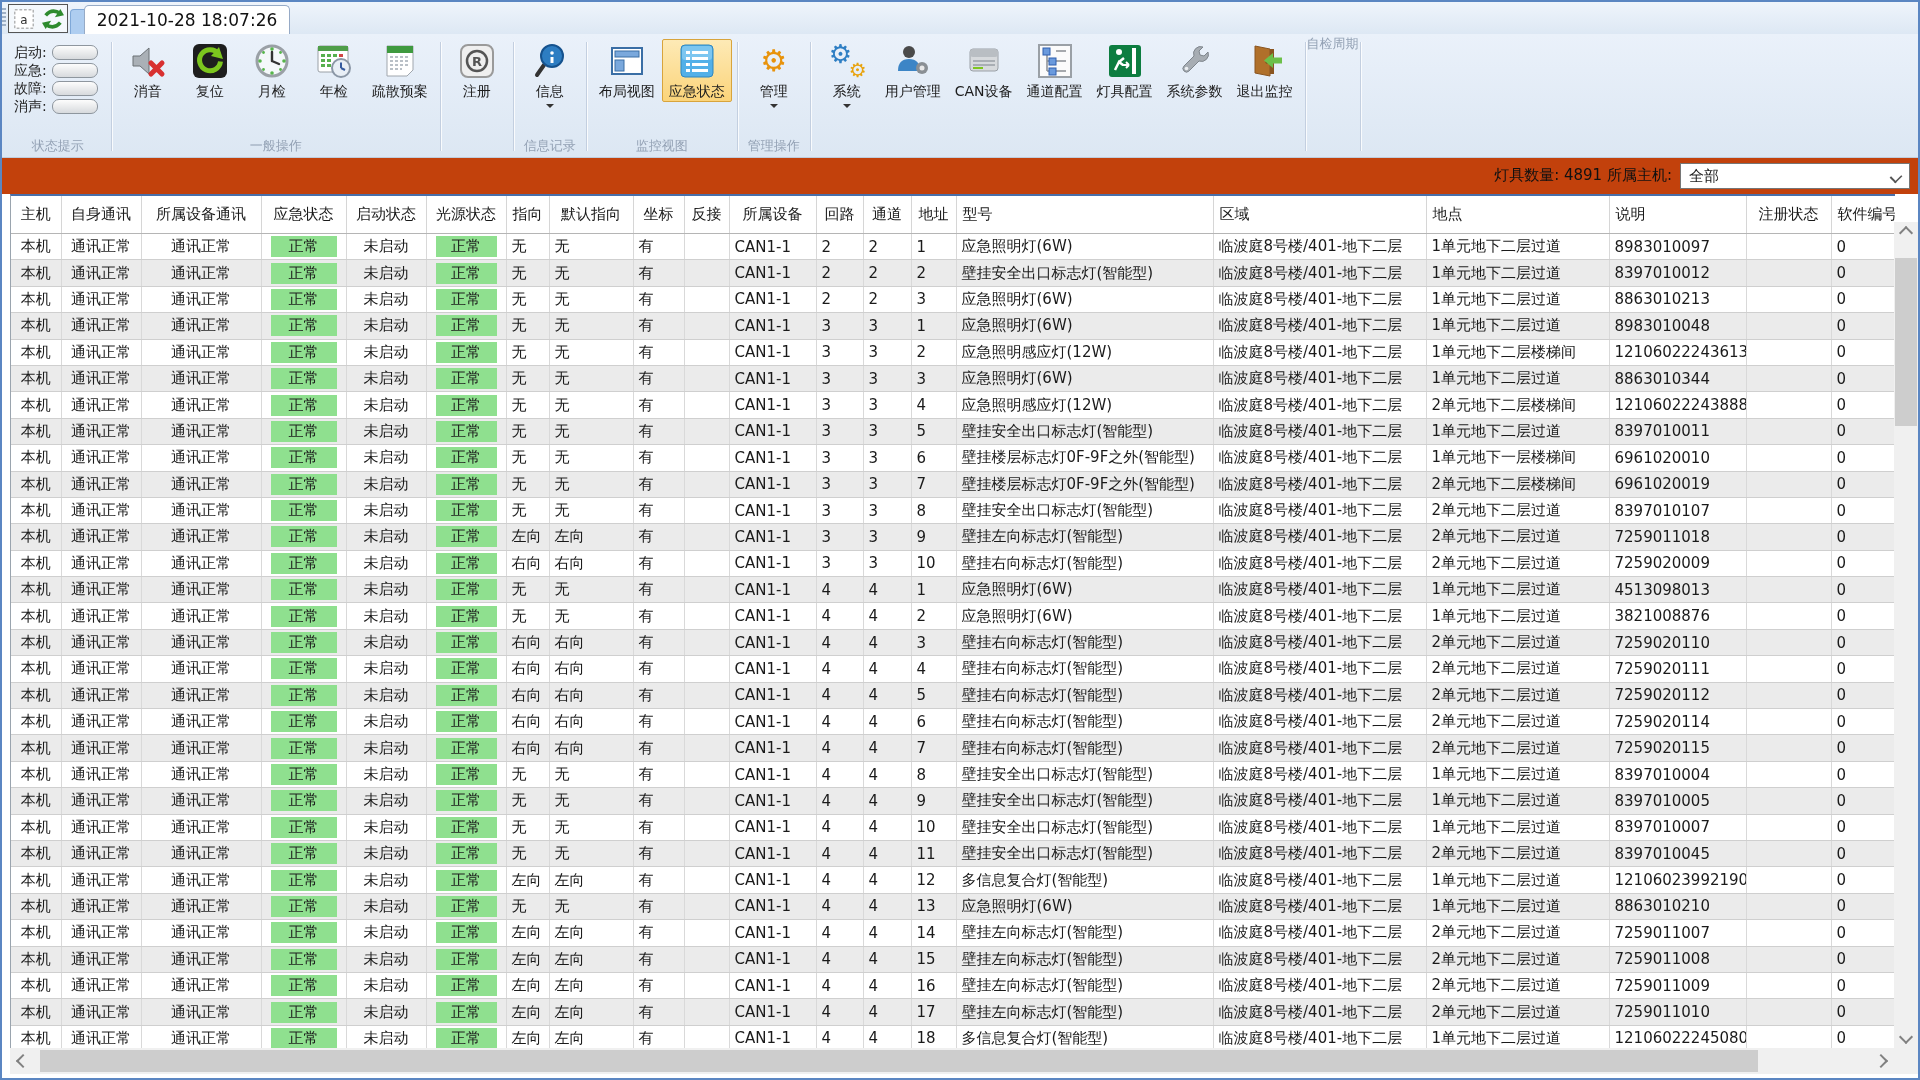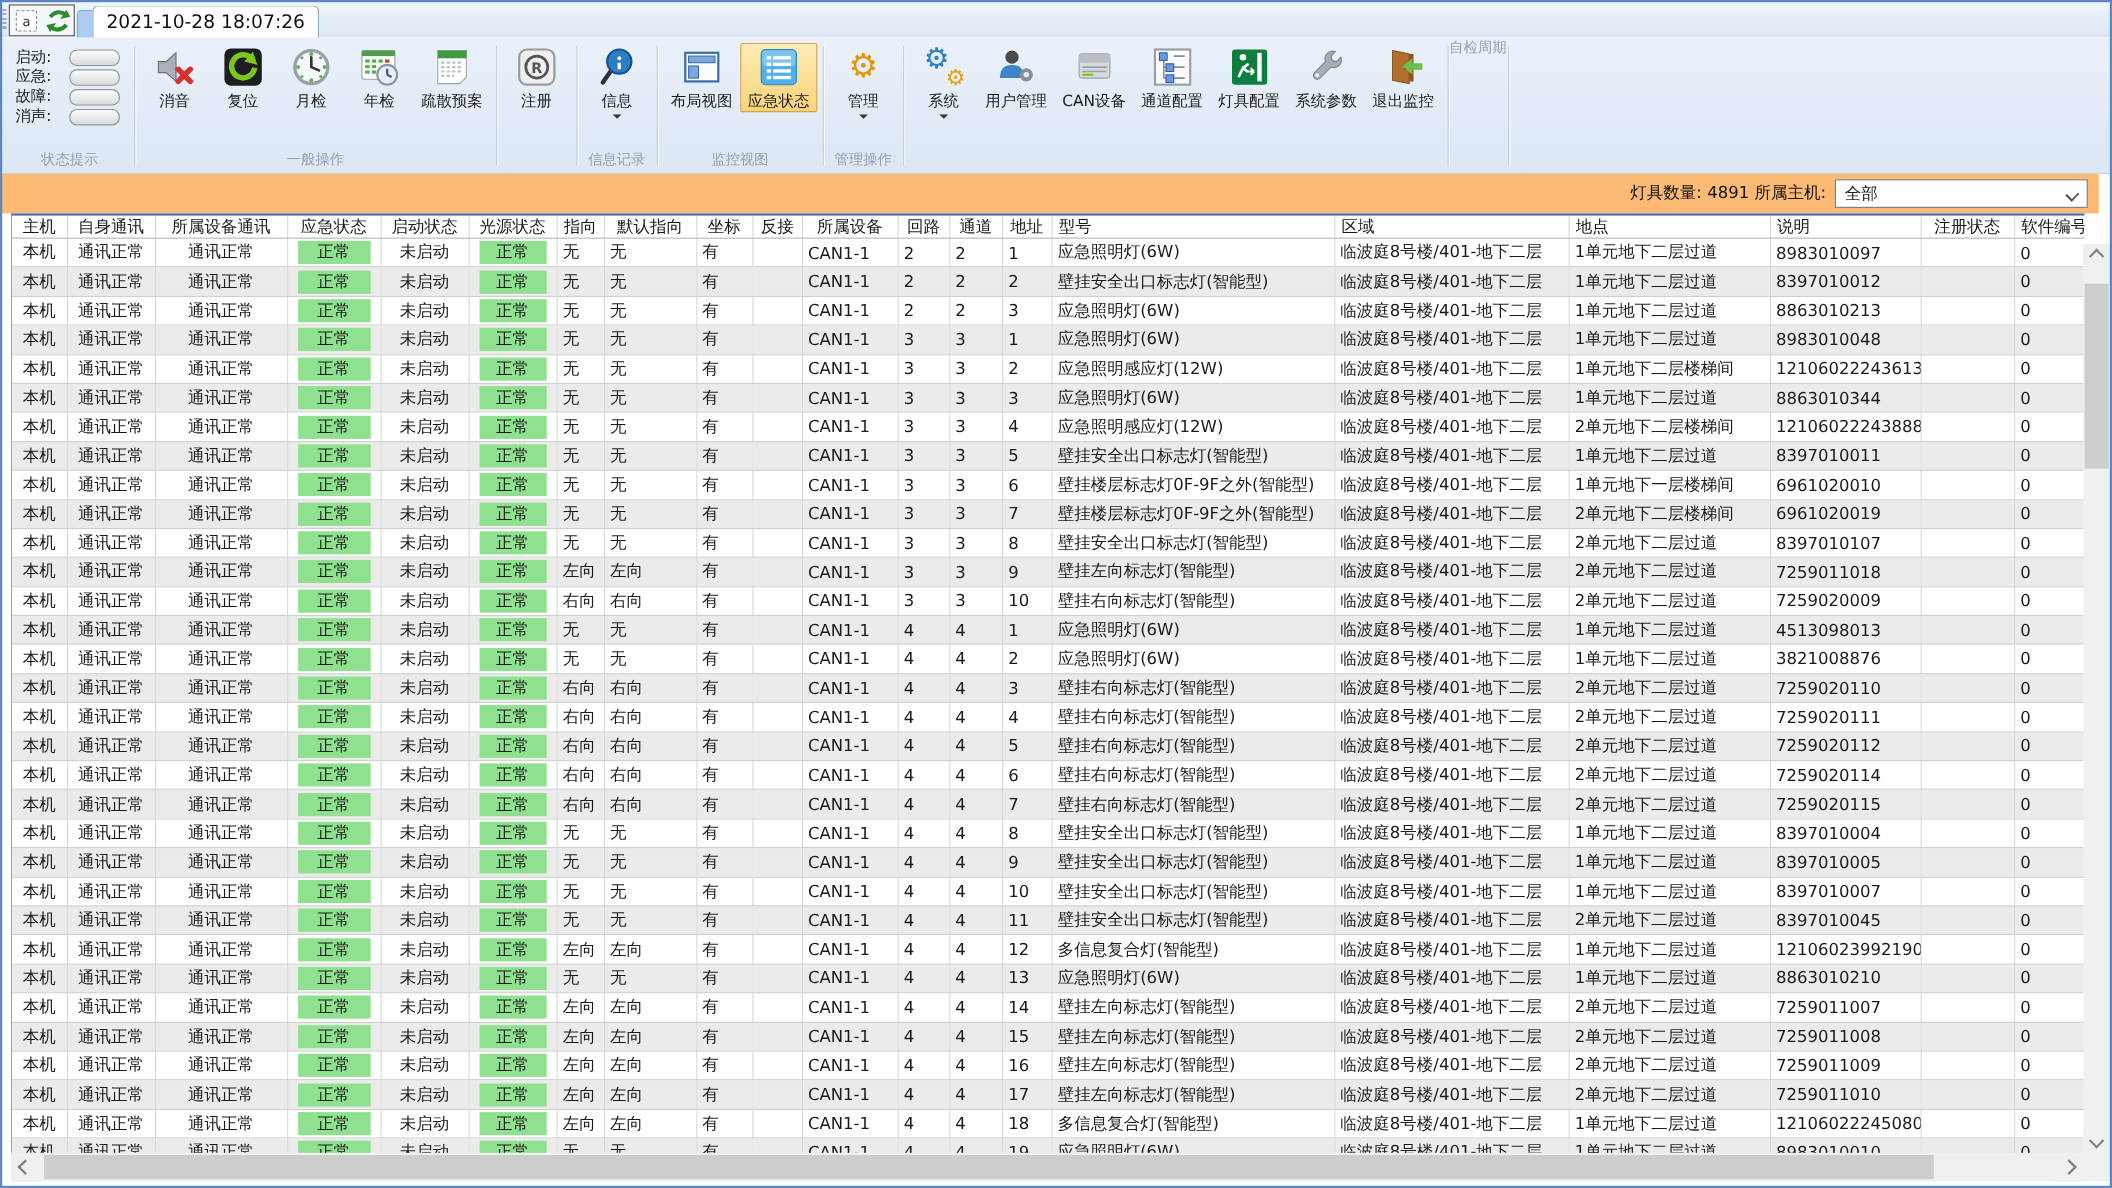--- a/index.html
+++ b/index.html
@@ -30,43 +30,43 @@
   .rgroup .glabel{height:19px;font-size:13px;color:#93a1b4;text-align:center;line-height:16px;
                   white-space:nowrap;}
   .vdiv{width:1px;background:#c3cfe0;margin:6px 1px;box-shadow:1px 0 0 rgba(255,255,255,.8);}
   .rbtn{display:flex;flex-direction:column;align-items:center;padding:2px 6px 0;min-width:48px;
         border:1px solid transparent;border-radius:2px;}
   .rbtn .ic{width:38px;height:38px;display:flex;align-items:center;justify-content:center;}
   .rbtn .lb{font-size:14px;color:#1c1c1c;margin-top:3px;white-space:nowrap;}
   .rbtn .dar{width:0;height:0;border-left:4px solid transparent;border-right:4px solid transparent;
              border-top:4px solid #333;margin-top:3px;}
   .rbtn.selected{background:linear-gradient(#fdeab6,#fbd47a);border:1px solid #d8a43c;}
-  .statusgrid{display:grid;grid-template-columns:auto auto;gap:3px 16px;padding:6px 8px 0 4px;
+  .statusgrid{display:grid;grid-template-columns:auto auto;gap:3px 5px;padding:6px 8px 0 4px;
               align-content:start;}
   .statusgrid .slb{font-size:14px;color:#222;line-height:15px;text-align:right;}
   .pill{width:44px;height:13px;border:1px solid #8e969e;border-radius:7px;
         background:linear-gradient(#fdfdfd,#d7dadd);}
   .selfcheck{padding:5px 12px 0;font-size:14.5px;line-height:19px;white-space:nowrap;}
   .gearchar{font-size:30px;line-height:30px;}
 
   
-  .filterbar{position:absolute;top:158px;left:0;right:12px;height:36px;background:#fdba74;}
+  .filterbar{position:absolute;top:158px;left:0;right:0;height:36px;background:#c2410c;}
   .filtertext{position:absolute;right:248px;top:8px;font-size:15px;color:#111;white-space:nowrap;}
   .hostselect{position:absolute;right:10px;top:5px;width:230px;height:26px;box-sizing:border-box;
               border:1px solid #767676;background:#fff;font-size:15px;line-height:24px;
               padding:0 24px 0 8px;}
   .hostselect .chev{position:absolute;right:8px;top:8px;width:8px;height:8px;
                     border-left:2px solid #555;border-bottom:2px solid #555;
                     transform:rotate(-45deg) scale(1,.8);}
 
   
   .tablewrap{position:absolute;top:194px;left:10px;width:1884px;height:854px;overflow:hidden;
              border-top:2px solid #4a6fa8;border-left:1px solid #9aa4ae;background:#fff;}
   table{border-collapse:collapse;table-layout:fixed;width:1910px;font-size:15px;}
-  th{height:20px;font-weight:normal;background:#fff;border-right:1px solid #d6d6d6;
+  th{height:37px;font-weight:normal;background:#fff;border-right:1px solid #d6d6d6;
      border-bottom:1px solid #b5b5b5;padding:0 6px;white-space:nowrap;overflow:hidden;
      text-align:center;}
   th.al{text-align:left;}
   td{height:25.4px;padding:0 5px;border-right:1px solid #d9d9d9;border-bottom:1px solid #cfcfcf;
      white-space:nowrap;overflow:hidden;background:#fff;}
   tr:nth-child(even) td{background:#ebebeb;}
   td.ctr{text-align:center;}
   td.gtd{padding:0;}
   .badge{margin:2px 9px;height:21px;line-height:21px;background:#8fe08f;text-align:center;}
 

